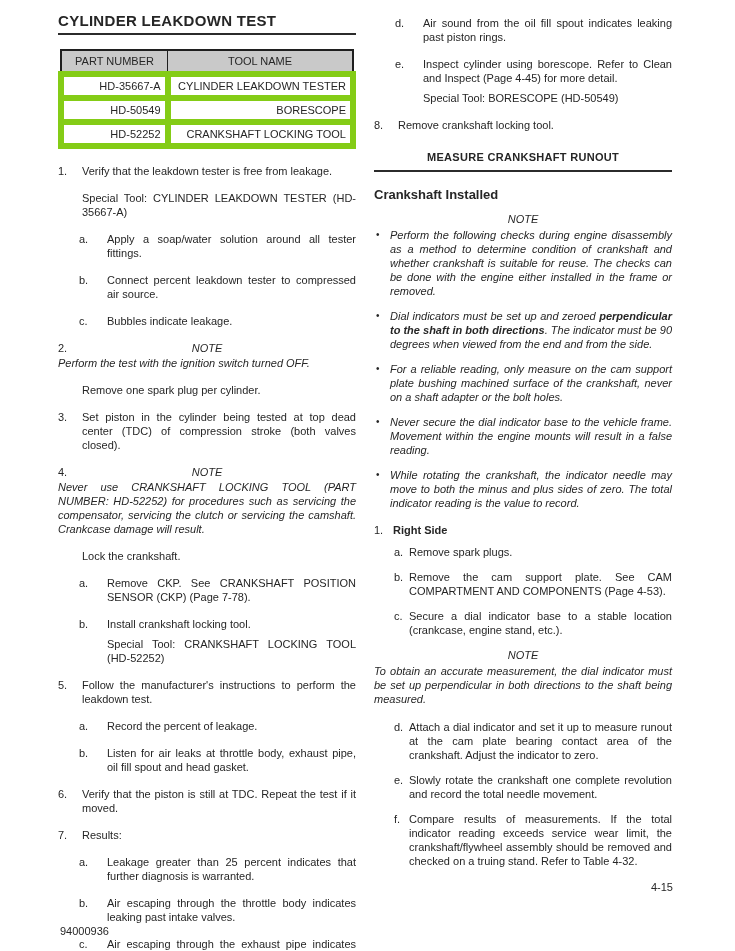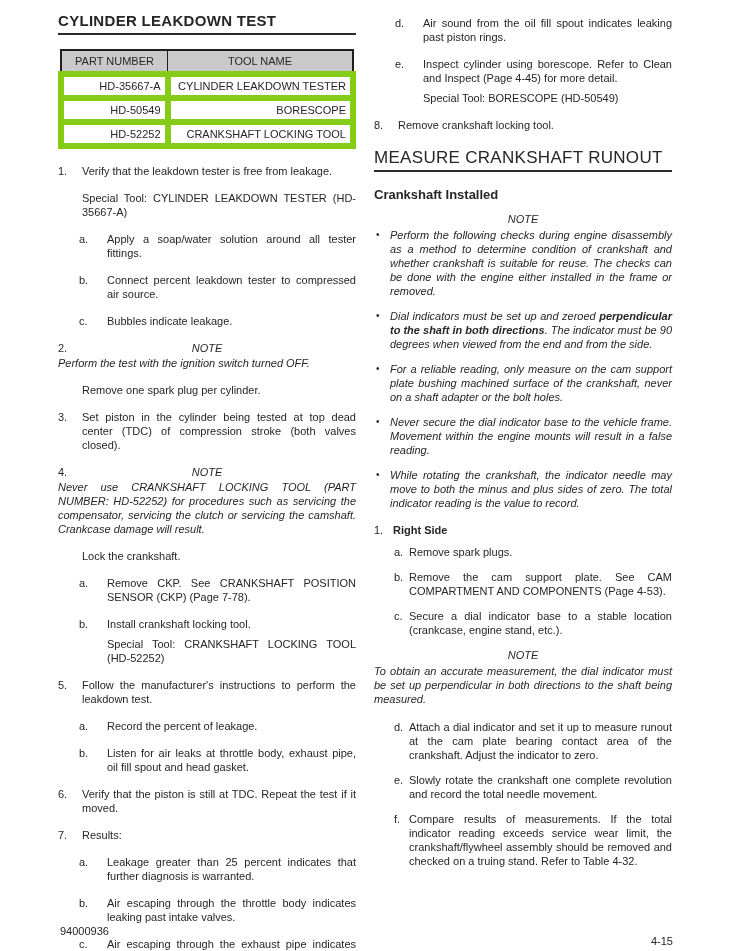--- a/index.html
+++ b/index.html
@@ -5,22 +5,22 @@
   html,body{margin:0;padding:0;background:#ffffff;}
   body{width:735px;height:951px;position:relative;overflow:hidden;
        font-family:"Liberation Sans",sans-serif;color:#262626;
        -webkit-font-smoothing:antialiased;}
   .col{position:absolute;top:12px;font-size:11px;line-height:14px;}
   .col-left{left:58px;width:298px;}
   .col-right{left:374px;top:16px;width:298px;}
 
   .h1{font-size:15px;line-height:17px;font-weight:bold;letter-spacing:.3px;
       border-bottom:2px solid #2b2b2b;padding-bottom:4px;margin:0 0 14px 0;}
-  .h2{font-size:17px;line-height:17px;font-weight:normal;letter-spacing:.3px;
-      border-bottom:2px solid #2b2b2b;padding-bottom:4px;margin:17px 0 16px 0;}
+  .h2{font-size:11px;line-height:17px;font-weight:bold;letter-spacing:.3px;
+      border-bottom:2px solid #2b2b2b;padding-bottom:4px;margin:17px 0 16px 0;text-align:center;}
   .subh{font-size:13px;font-weight:bold;margin:0 0 10px 0;}
 
   table.tools{border-collapse:collapse;width:100%;margin:0 0 15px 0;
       font-size:11px;border:2px solid #1f1f1f;}
   table.tools th{background:#c9c9c9;font-weight:normal;text-align:center;
       border:1px solid #1f1f1f;padding:3px 4px;}
   table.tools td{border:6px solid #84cc16;padding:2px 4px;text-align:right;}
   .cw1{width:97px;}
 
   .ni{position:relative;padding-left:24px;margin:0 0 13px 0;text-align:justify;}
@@ -39,21 +39,21 @@
   .ital{font-style:italic;text-align:justify;margin:0 0 13px 0;}
   .ital-tight{margin-bottom:14px;}
   .notelbl{text-align:center;font-style:italic;margin:0 0 2px 0;}
 
   .bul{position:relative;padding-left:16px;margin:0 0 11px 0;
        font-style:italic;text-align:justify;}
   .bul .bm{position:absolute;left:2px;top:0;font-style:normal;font-size:10px;}
   .bold{font-weight:bold;}
 
   .footer-left{position:absolute;left:60px;top:925px;font-size:11px;}
-  .footer-right{position:absolute;right:62px;top:935px;font-size:11px;}
+  .footer-right{position:absolute;right:62px;top:881px;font-size:11px;}
 </style>
 </head>
 <body>
 
 <div class="col col-left">
   <div class="h1">CYLINDER LEAKDOWN TEST</div>
 
   <table class="tools">
     <tbody>
         <tr>

